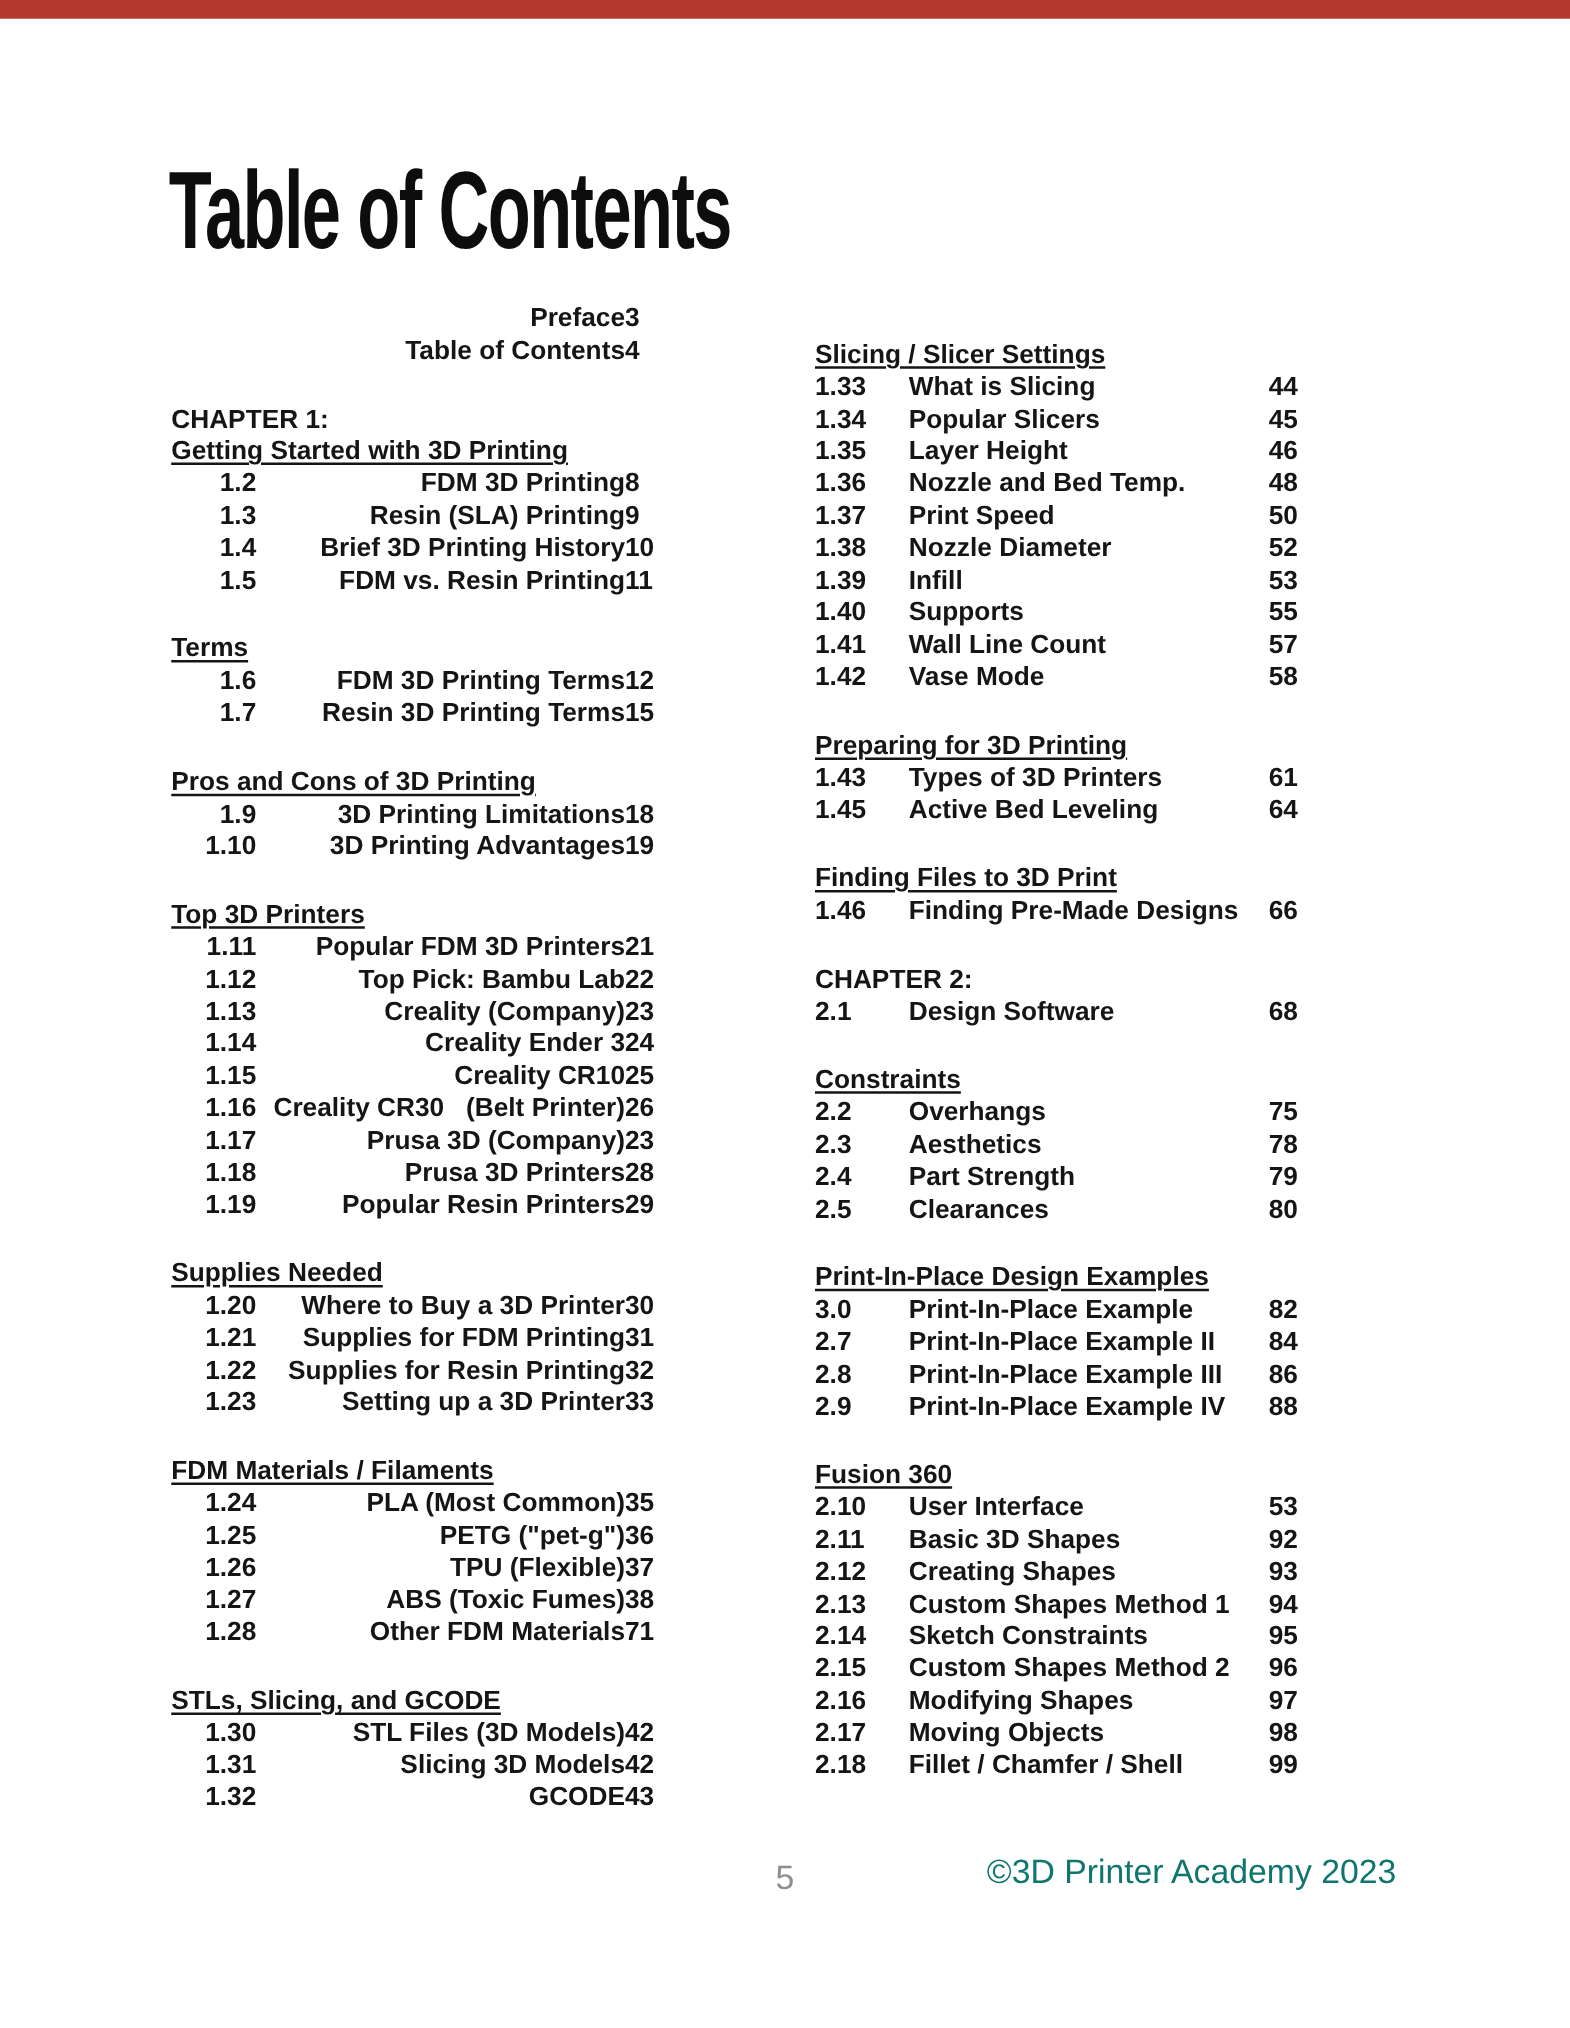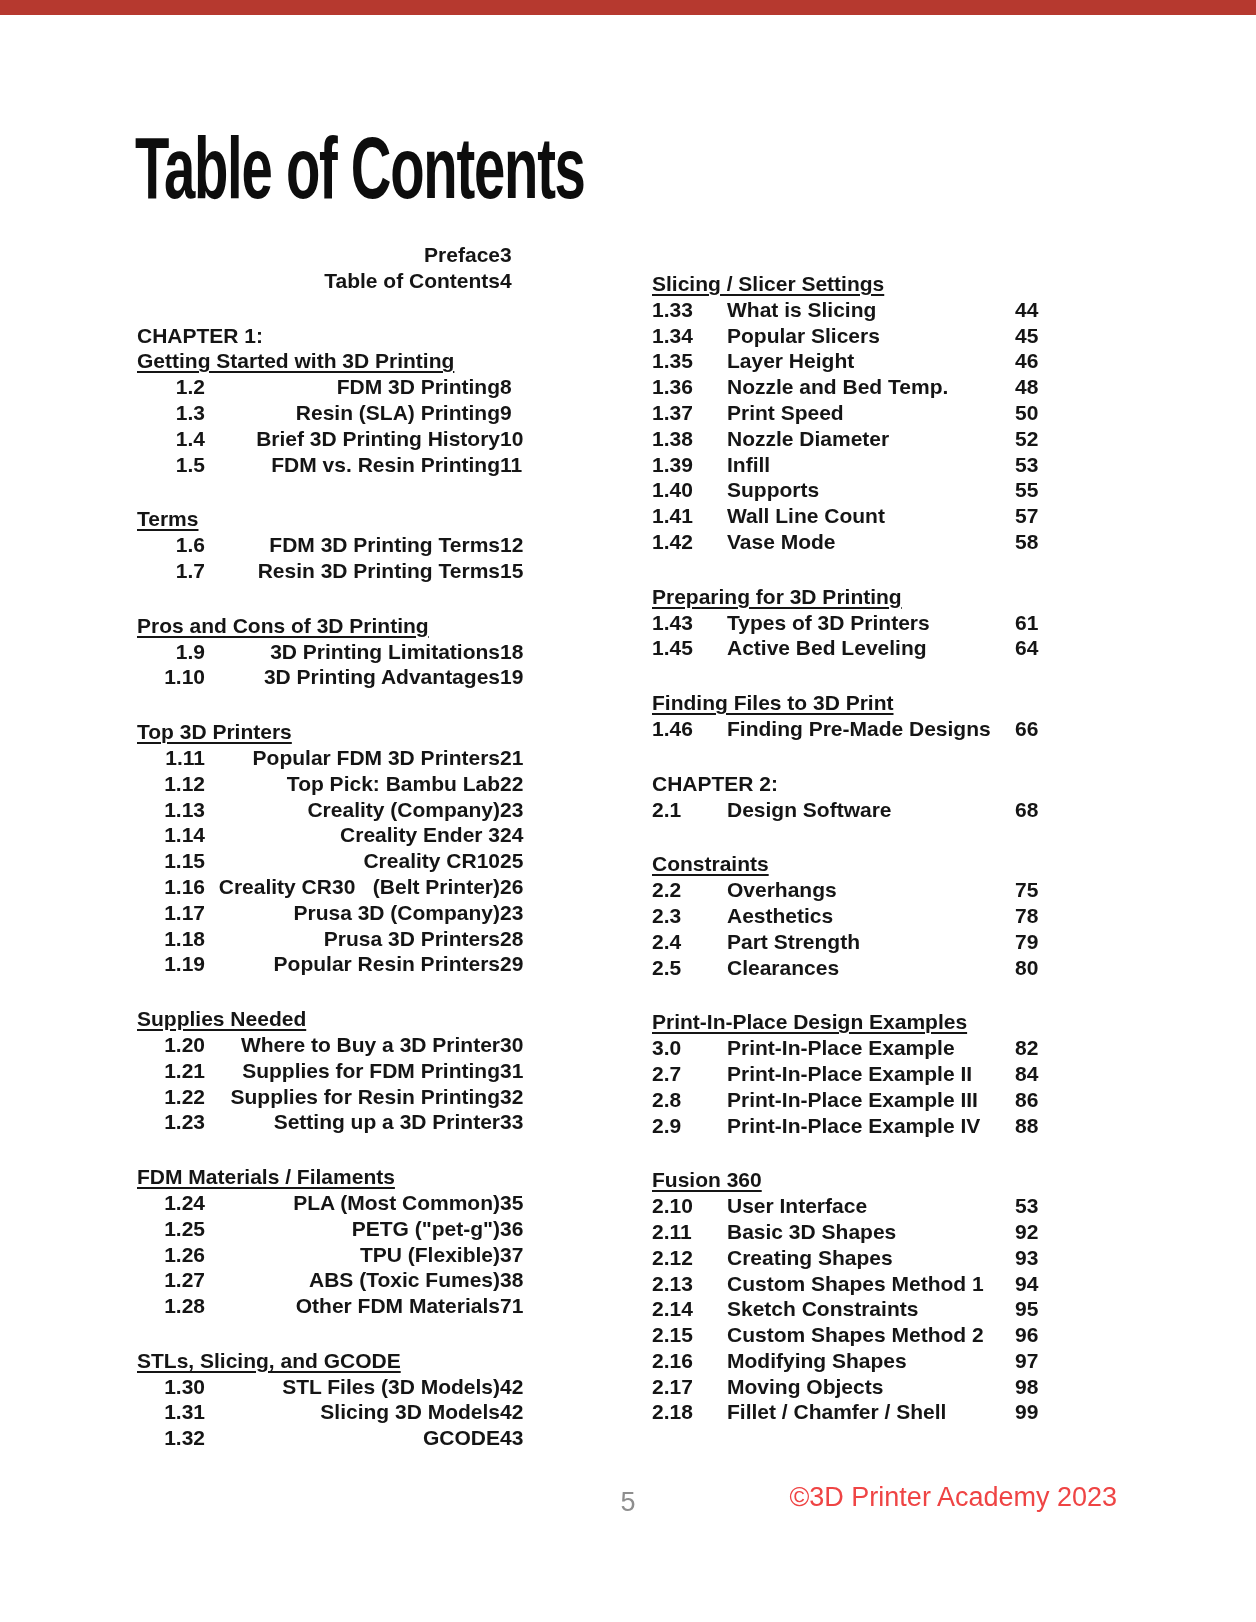--- a/index.html
+++ b/index.html
@@ -53,21 +53,21 @@
   }
   .footer-pagenum {
     position: absolute; top: 1487px; left: 0; width: 100%;
     text-align: center;
     font-size: 27px; font-weight: normal;
     color: #8e8e8e;
   }
   .footer-copyright {
     position: absolute; top: 1482px; right: 139px;
     font-size: 27px; font-weight: normal;
-    color: #ef4444;
+    color: #0f766e;
     white-space: nowrap;
   }
 </style>
 </head>
 <body>
 
 <div class="top-bar" style="background: rgb(182, 57, 47);"></div>
 
 <h1 class="doc-title">Table of Contents</h1>
 

